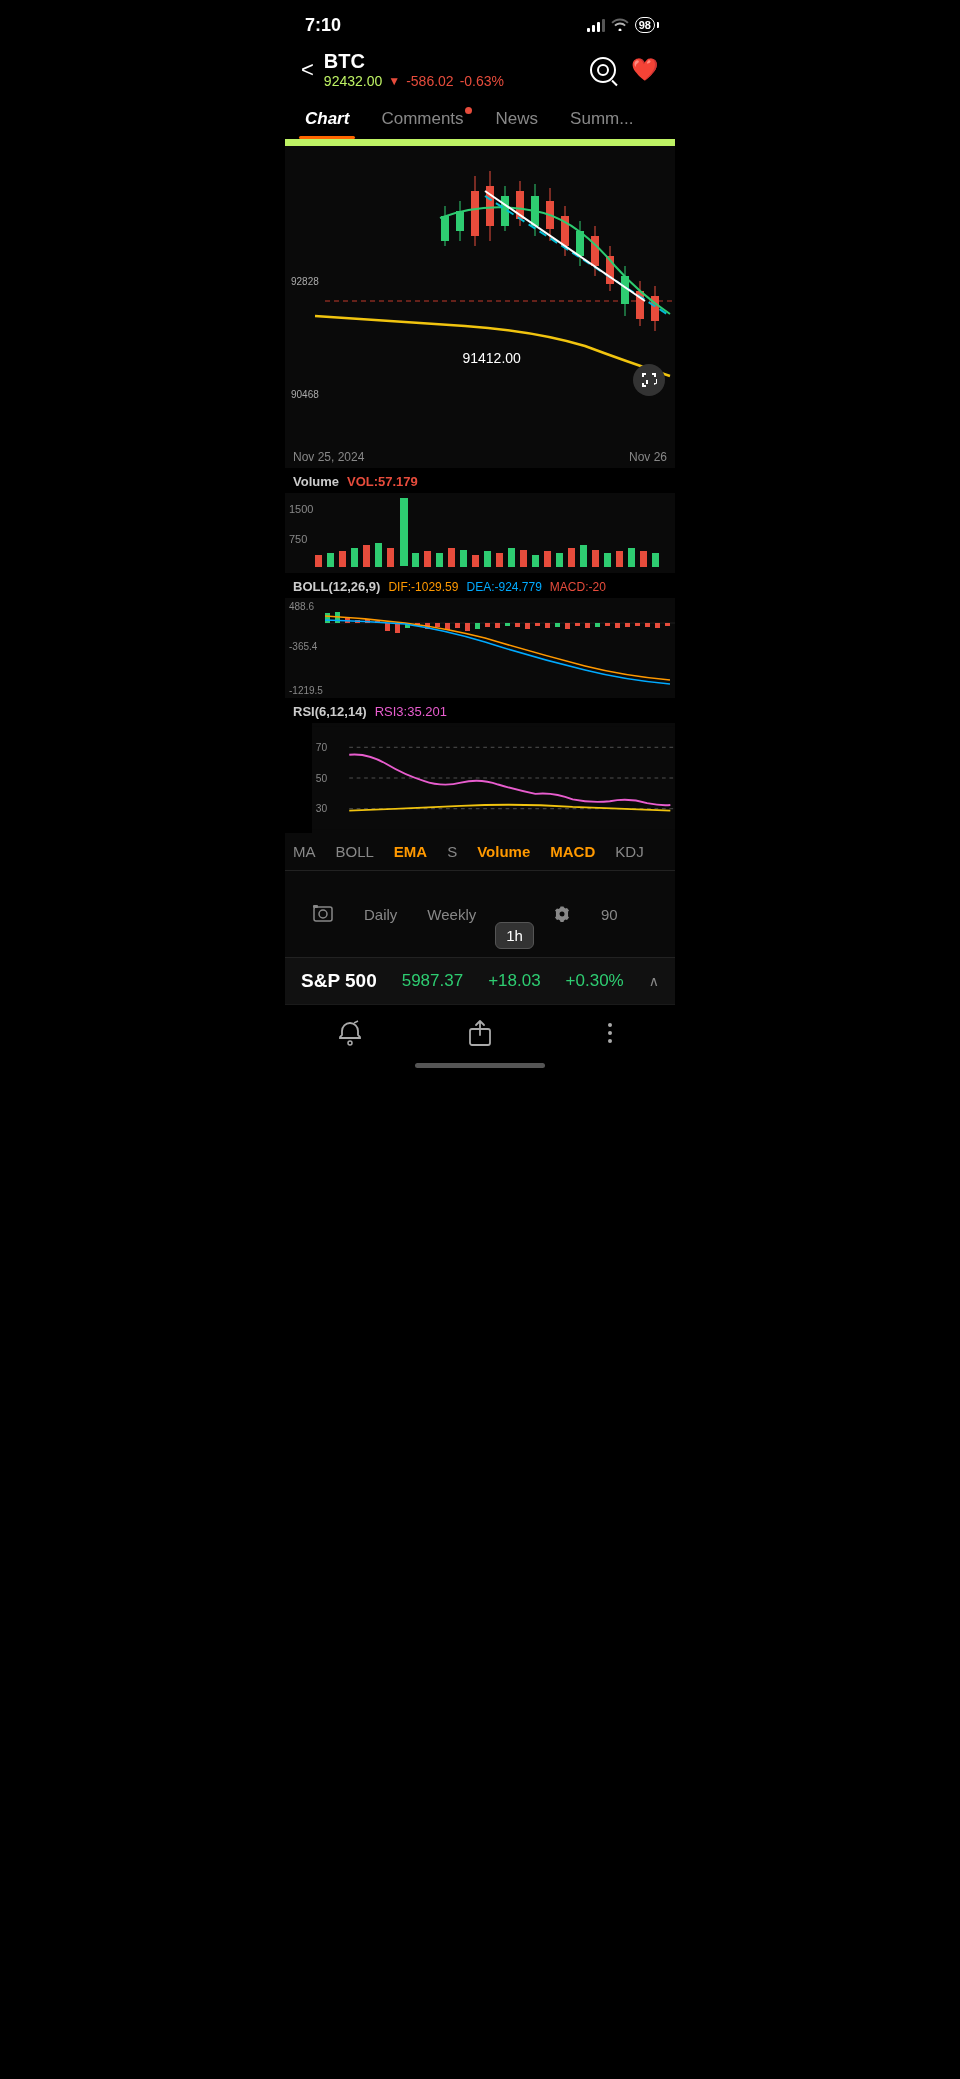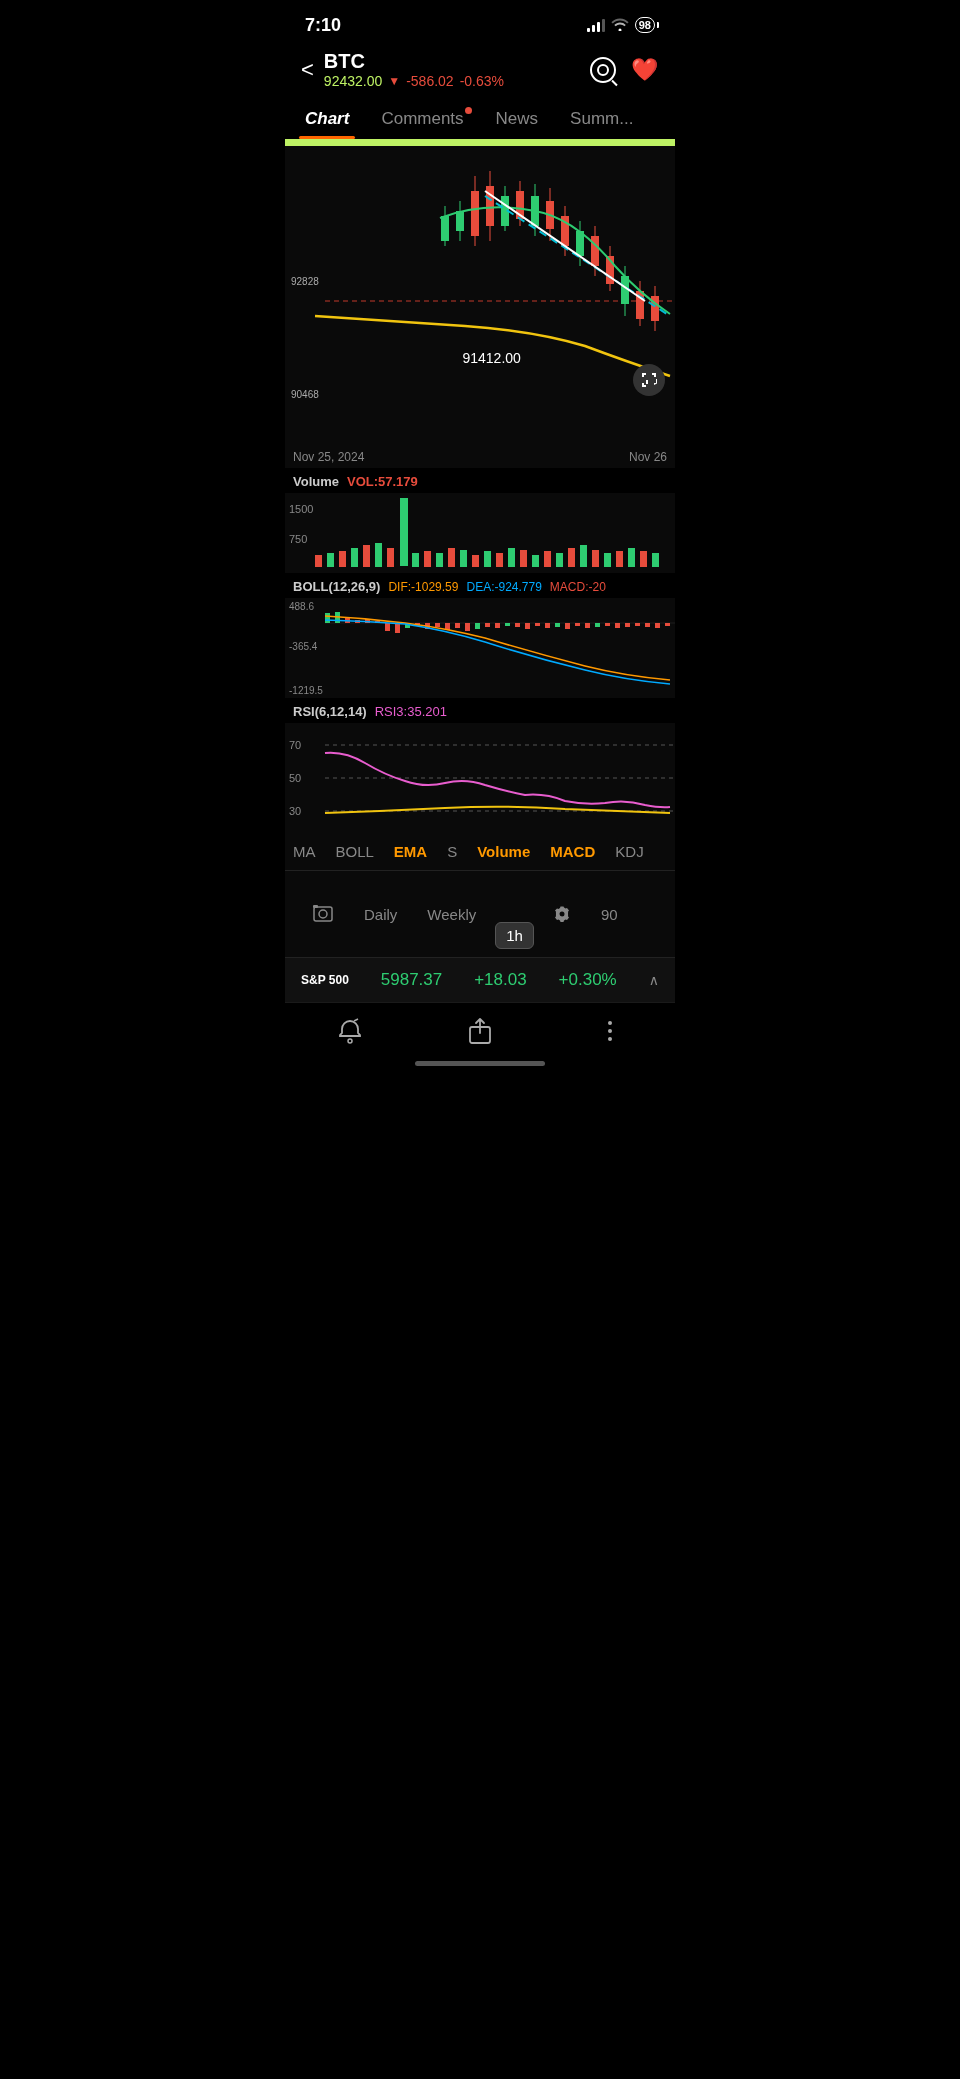--- a/index.html
+++ b/index.html
@@ -266,20 +266,21 @@
       gap: 8px;
       padding: 6px 8px 4px;
       font-size: 13px;
     }
     .rsi-label { color: #ccc; font-weight: 600; }
     .rsi-value { color: #e85dce; }
     .rsi-chart {
       height: 110px;
       background: #0a0a0a;
       position: relative;
+      margin-left: 27px;
     }
 
     
     .indicator-tabs {
       display: flex;
       background: #0a0a0a;
       padding: 10px 8px;
       gap: 20px;
       overflow-x: auto;
       scrollbar-width: none;
@@ -326,21 +327,21 @@
 
     
     .sp500-bar {
       background: #111;
       padding: 12px 16px;
       display: flex;
       align-items: center;
       justify-content: space-between;
       border-top: 1px solid #222;
     }
-    .sp500-name { font-size: 12px; color: #fff; font-weight: 600; }
+    .sp500-name { font-size: 19px; color: #fff; font-weight: 600; }
     .sp500-price { font-size: 17px; color: #2ecc71; font-weight: 500; }
     .sp500-change { font-size: 17px; color: #2ecc71; }
     .sp500-pct { font-size: 17px; color: #2ecc71; }
     .sp500-chevron { font-size: 14px; color: #888; }
 
     
     .bottom-nav {
       display: flex;
       justify-content: space-around;
       align-items: center;

